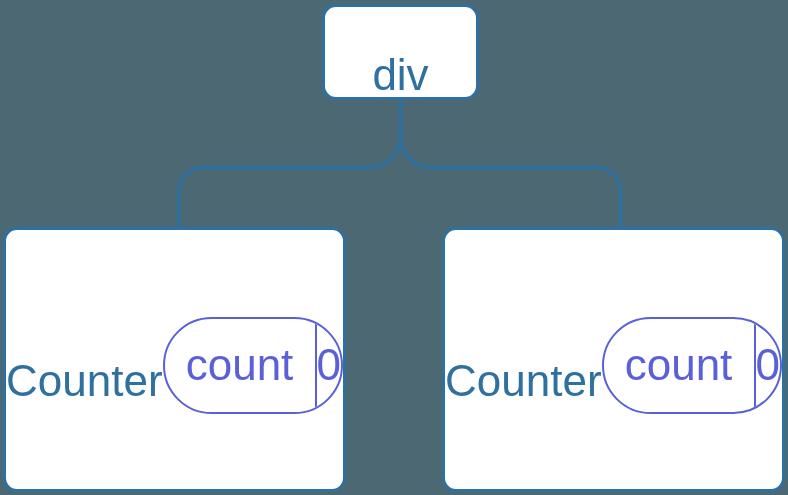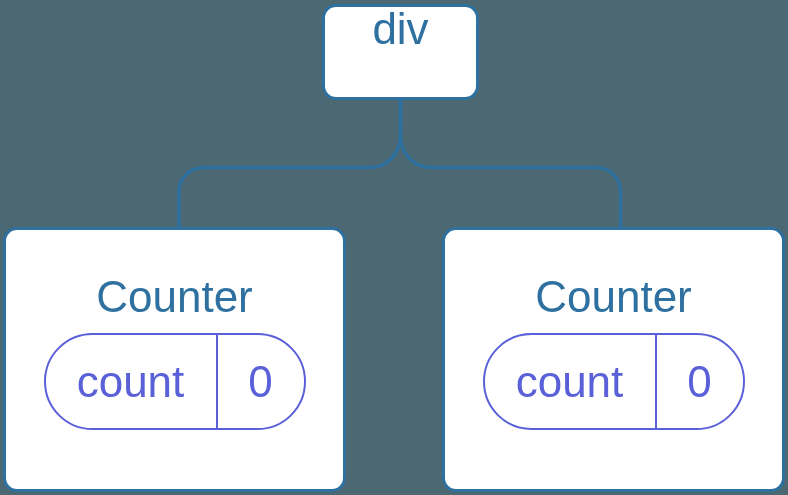--- a/index.html
+++ b/index.html
@@ -36,39 +36,38 @@
     position: absolute;
     background: var(--card-bg);
     border: 3px solid var(--blue);
     border-radius: 14px;
   }
 
   .root-node {
     left: 322px; top: 4px;
     width: 157px; height: 96px;
     display: flex;
-    align-items: flex-start;
+    align-items: flex-end;
     justify-content: center;
   }
   .root-label {
     color: var(--blue);
     font-size: 44px;
     line-height: 1;
   }
 
   .card {
     position: absolute;
     top: 227px;
     width: 343px;
     height: 265px;
     background: var(--card-bg);
     border: 3px solid var(--blue);
     border-radius: 14px;
     display: flex;
-    flex-direction: column;
     align-items: center;
   }
   .card-left  { left: 3px; }
   .card-right { left: 442px; }
 
   .card-title {
     margin-top: 42px;
     color: var(--blue);
     font-size: 44px;
     line-height: 50px;

